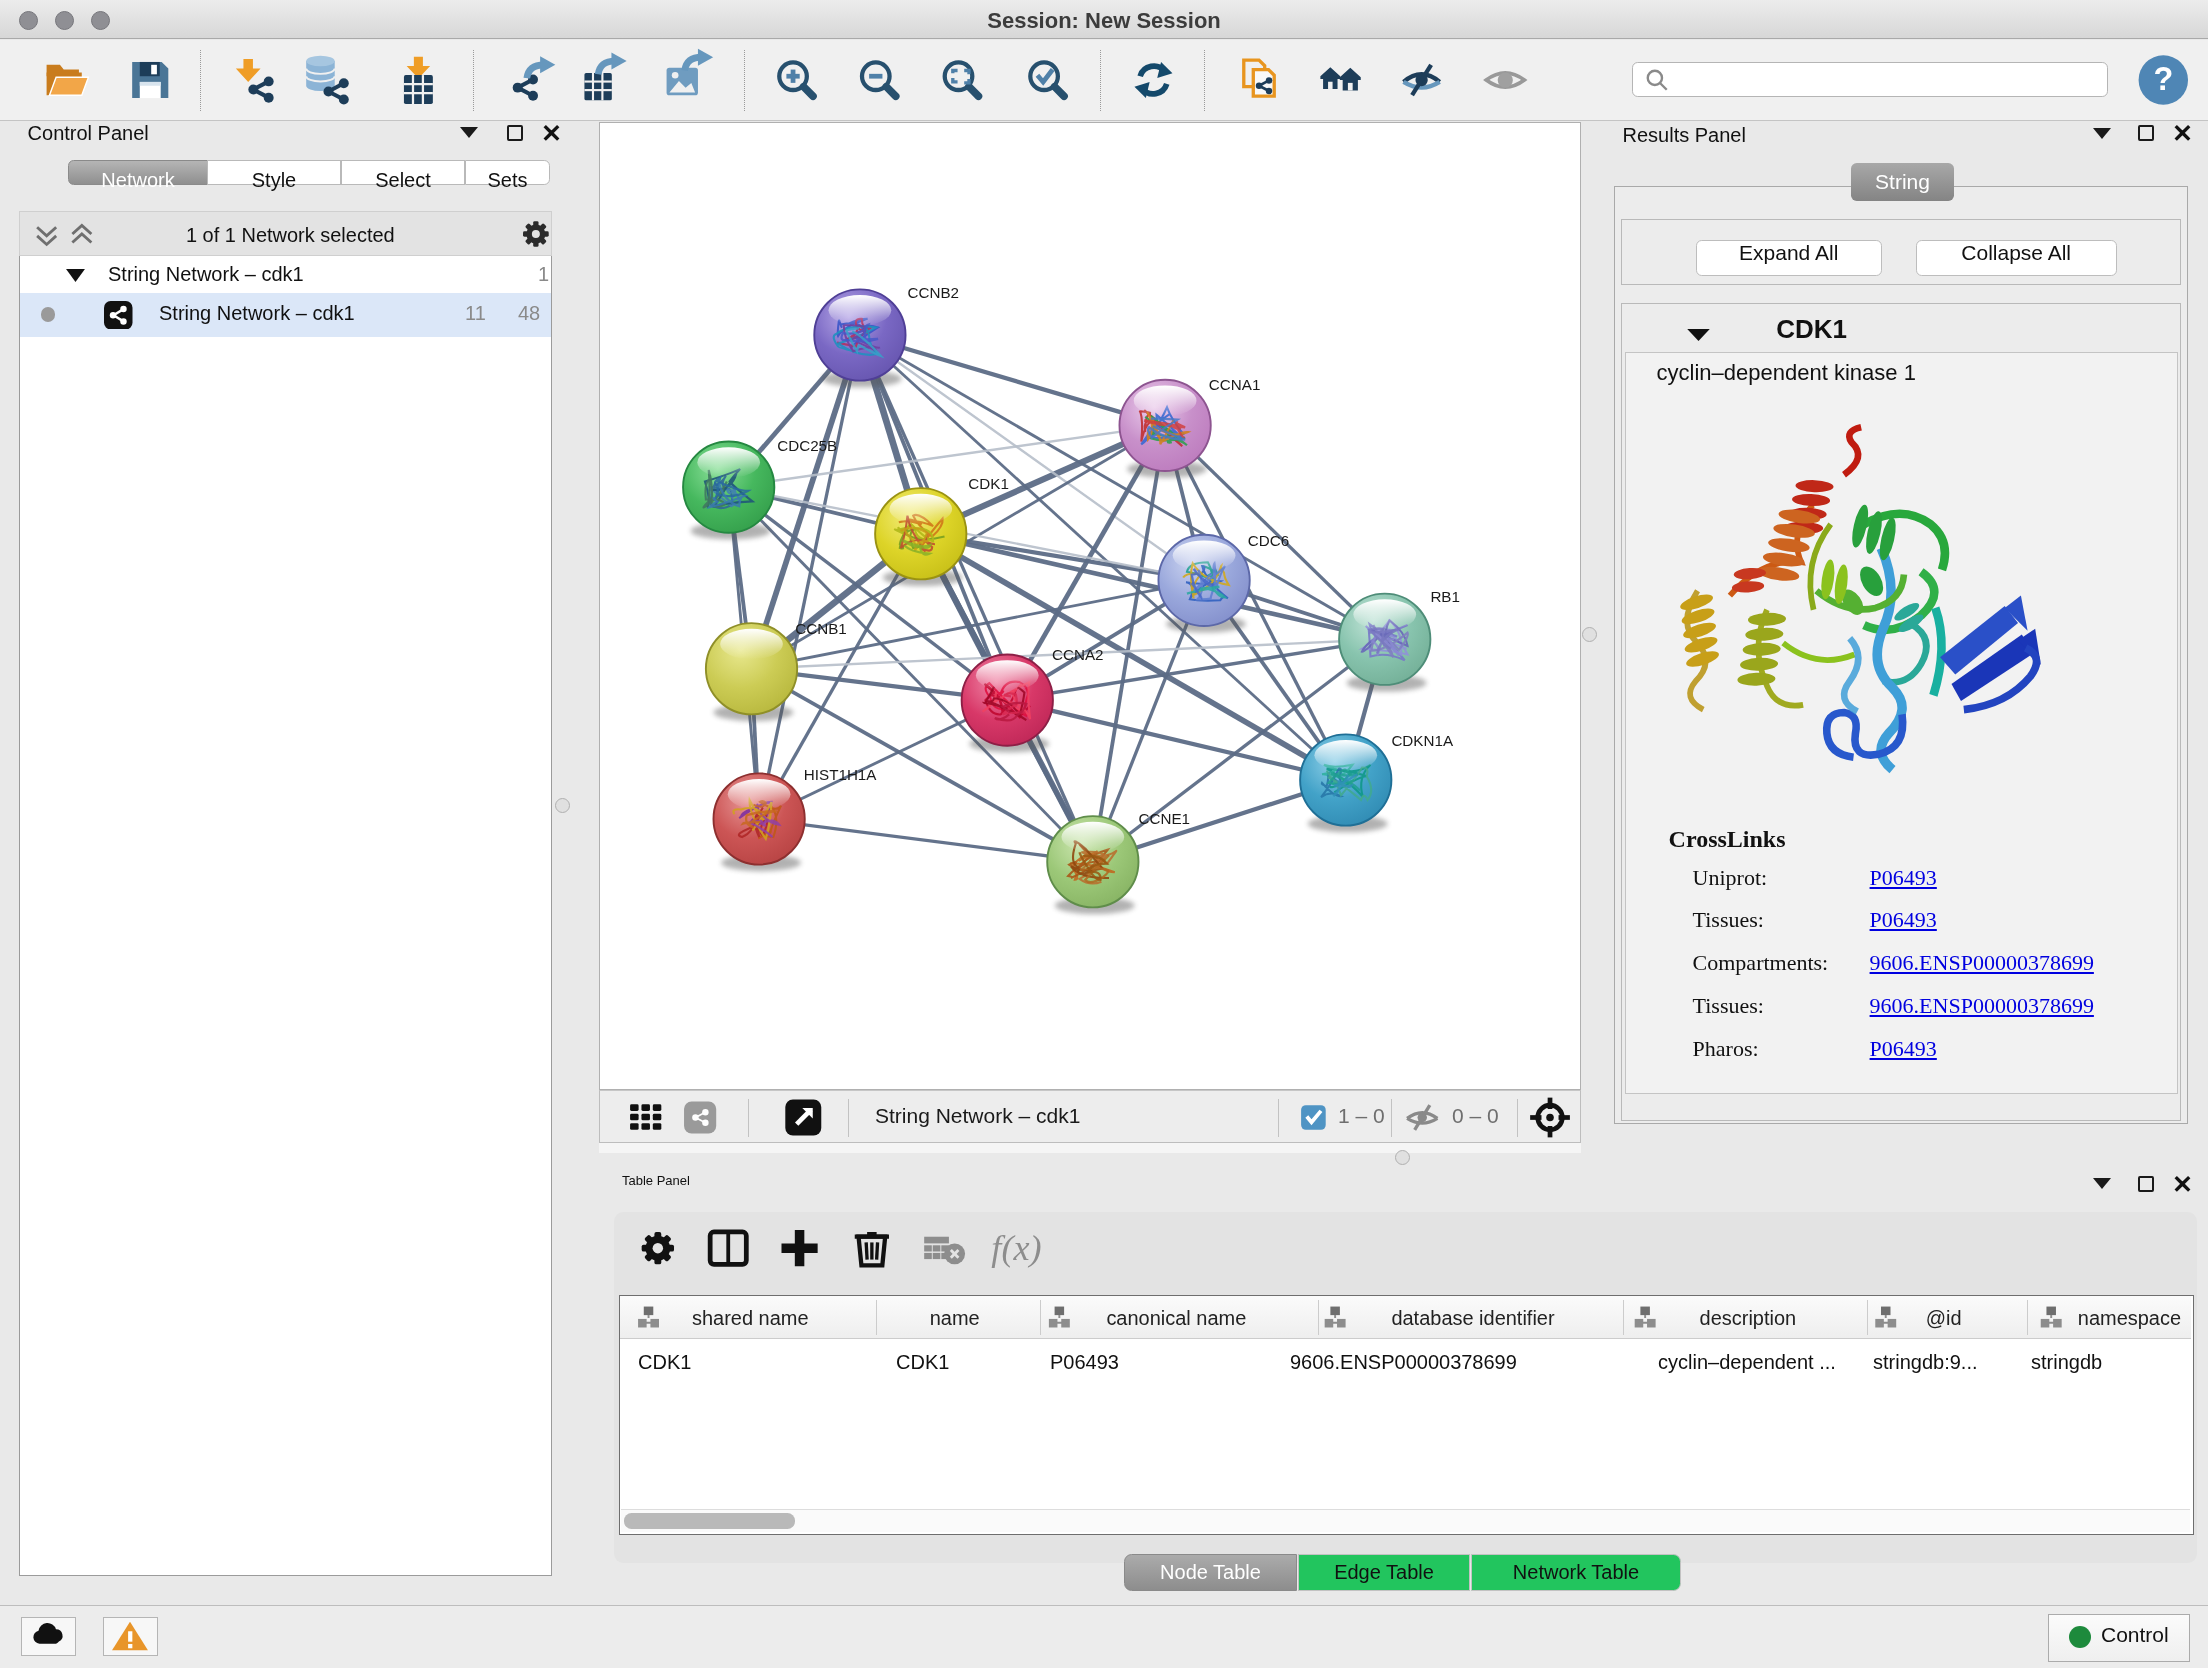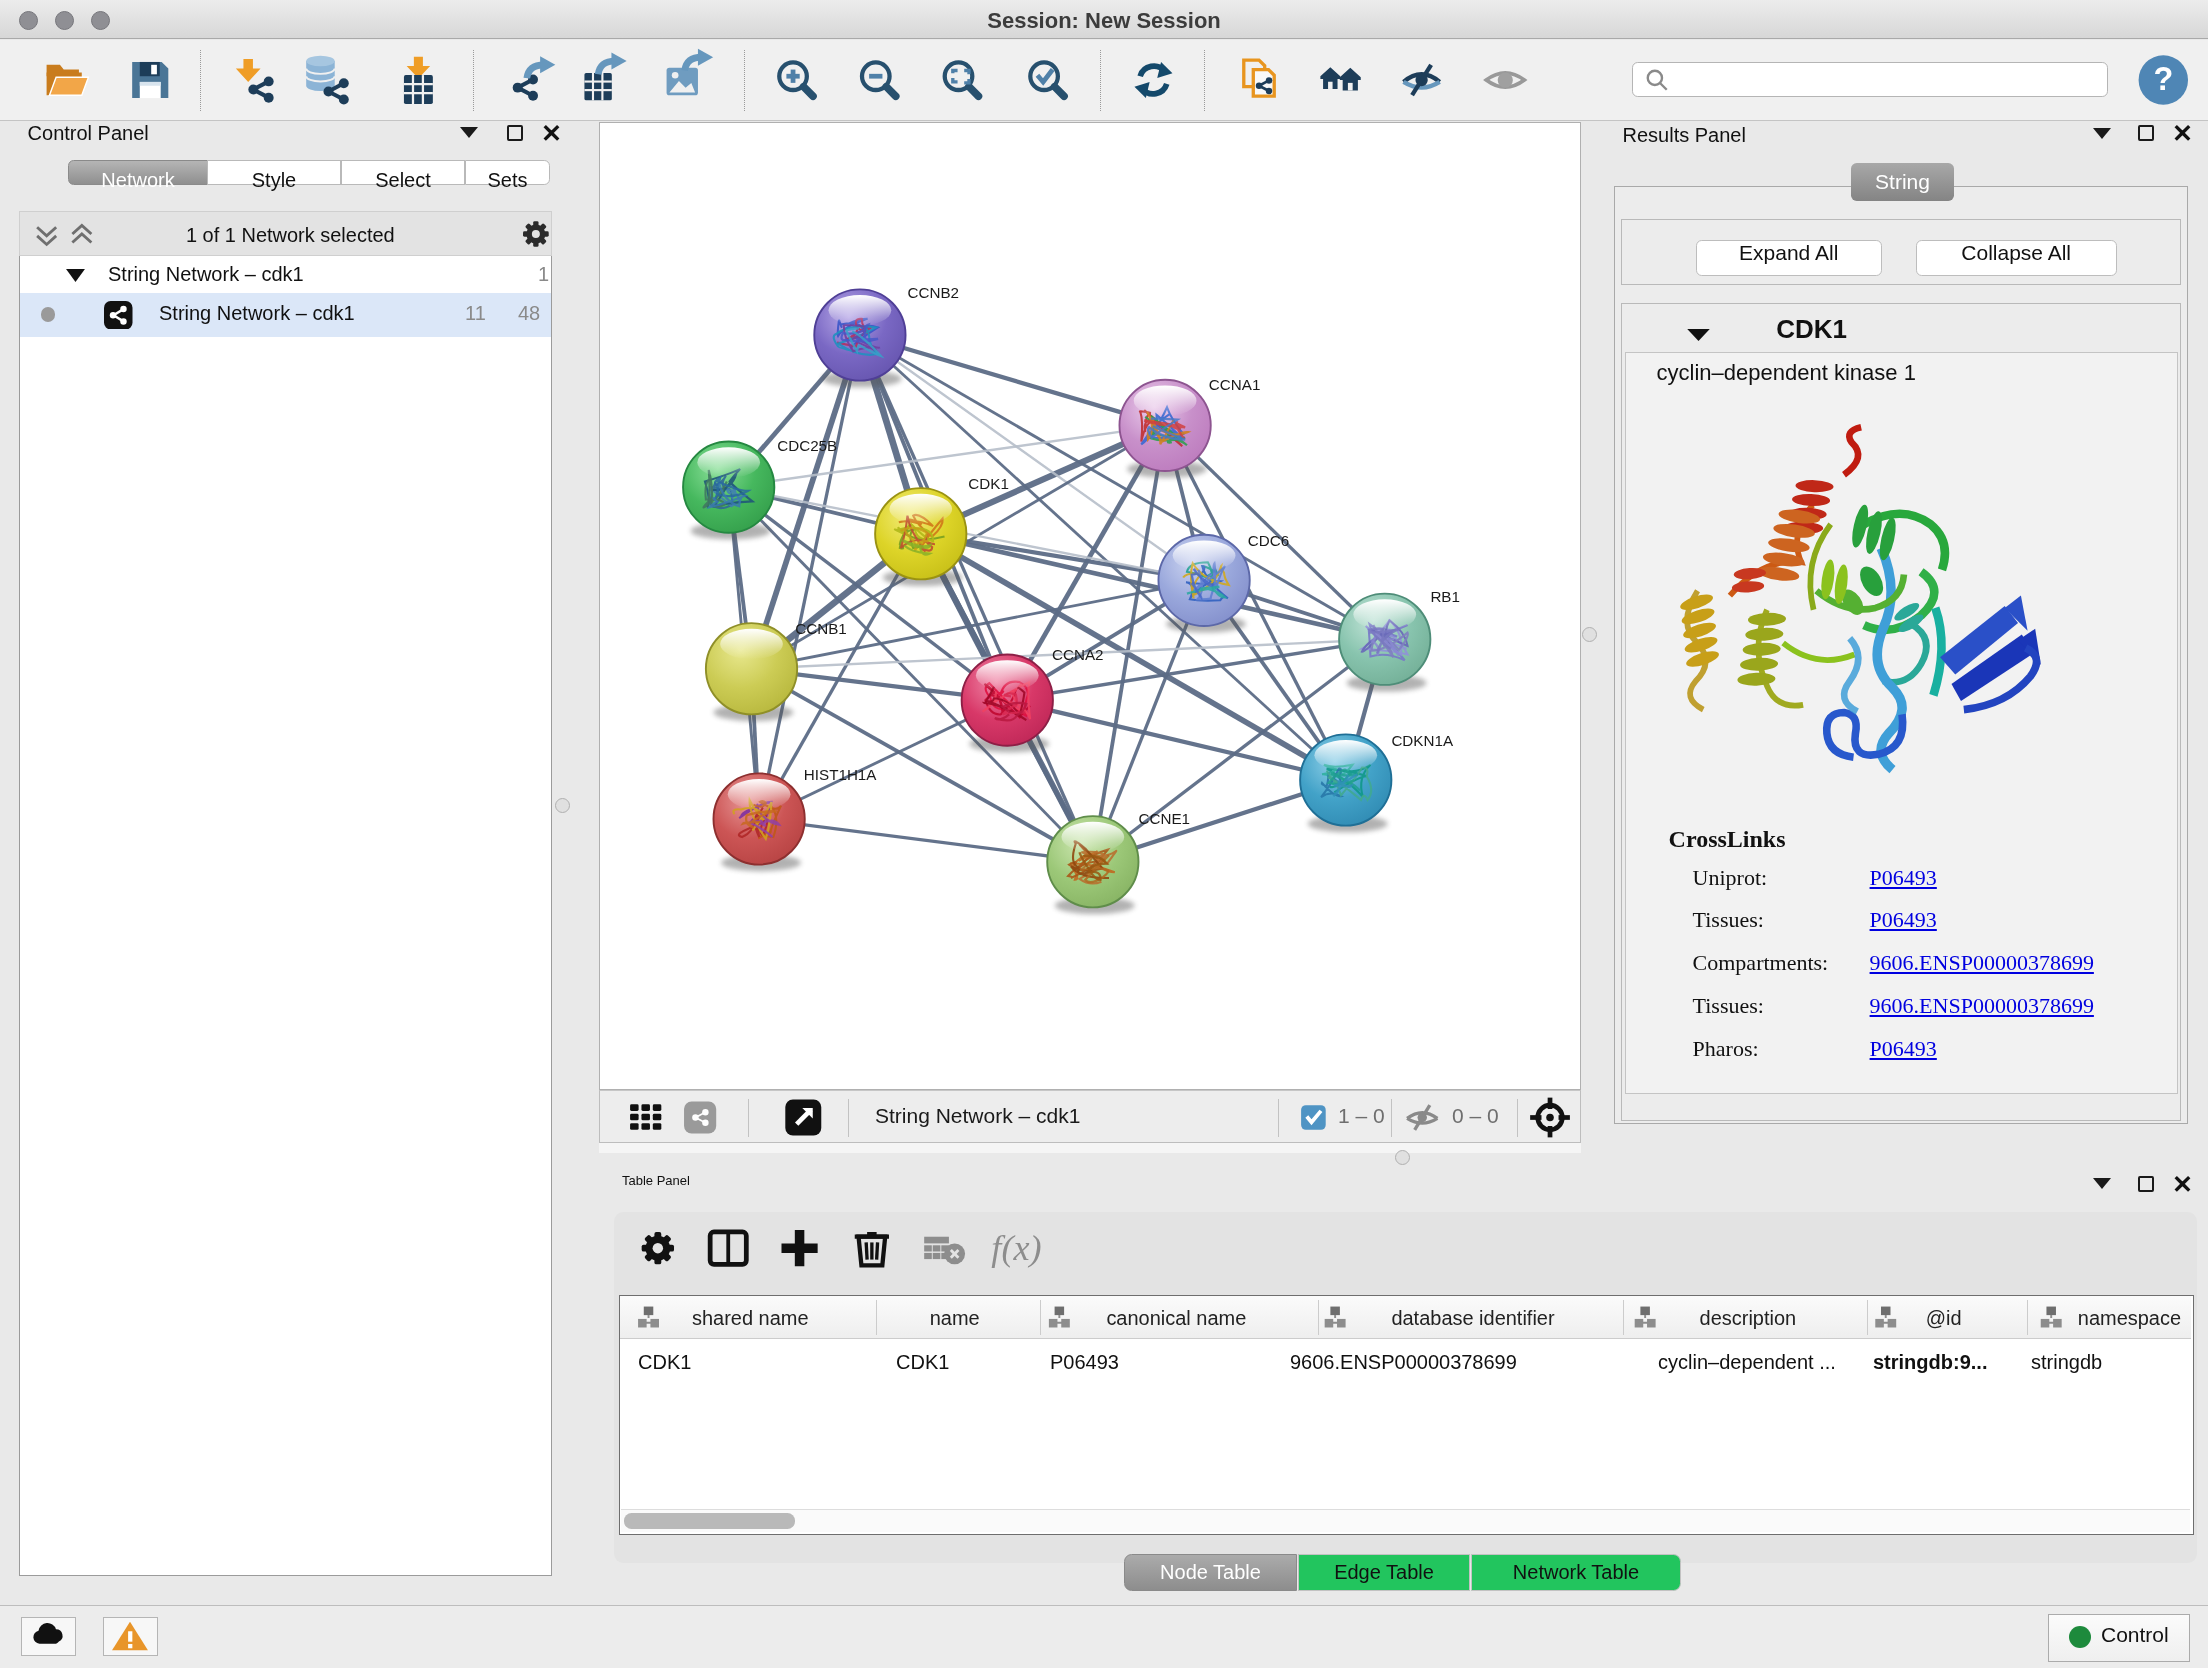--- a/index.html
+++ b/index.html
@@ -797,21 +797,21 @@
           <path d="M0,-2 v3 M-6.5,6 h13 M-6.5,2 v4 M6.5,2 v4" stroke="#8d8d8d" stroke-width="2" fill="none"></path>
         </g>
         <text x="1533" y="30" font-size="21" fill="#222" font-family="Liberation Sans, sans-serif">namespace</text>
       </svg>
   </div>
   <div class="celltxt" style="left:18px;">CDK1</div>
   <div class="celltxt" style="left:276px;">CDK1</div>
   <div class="celltxt" style="left:430px;">P06493</div>
   <div class="celltxt" style="left:670px;">9606.ENSP00000378699</div>
   <div class="celltxt" style="left:1038px;">cyclin–dependent ...</div>
-  <div class="celltxt" style="left:1253px;font-weight:bold;">stringdb:9...</div>
+  <div class="celltxt" style="left:1253px;">stringdb:9...</div>
   <div class="celltxt" style="left:1411px;">stringdb</div>
   <div id="tp-scroll">
       <div id="tp-thumb"></div>
     </div>
 </div>
 <div class="bottab bottabsel" style="left:1124px; width:173px; border-radius:7.6px 0 0 7.6px;">Node Table</div>
 <div class="bottab" style="left:1298px; width:172px;">Edge Table</div>
 <div class="bottab" style="left:1471px; width:210px; border-radius:0 7.6px 7.6px 0;">Network Table</div>
 
 <div id="statusbar" class="abs">

